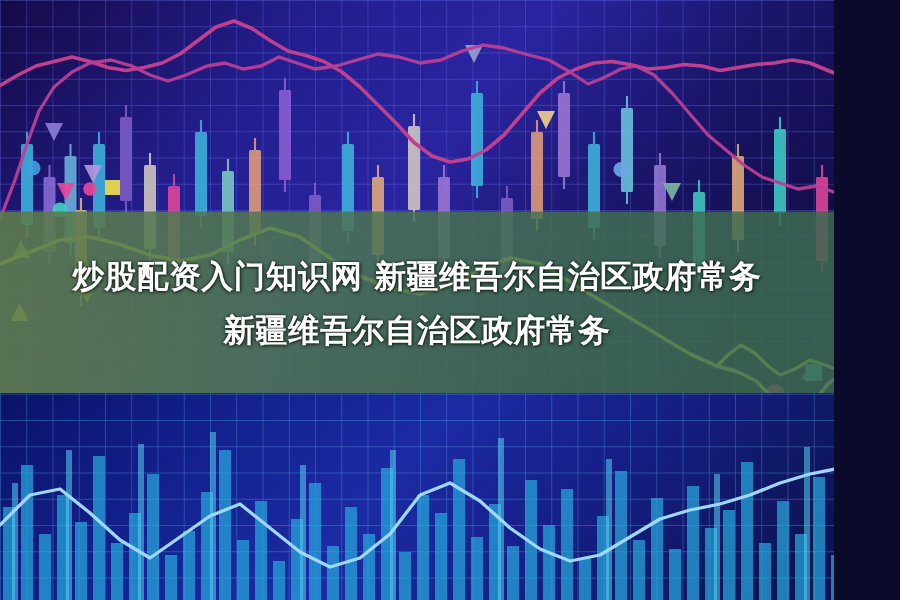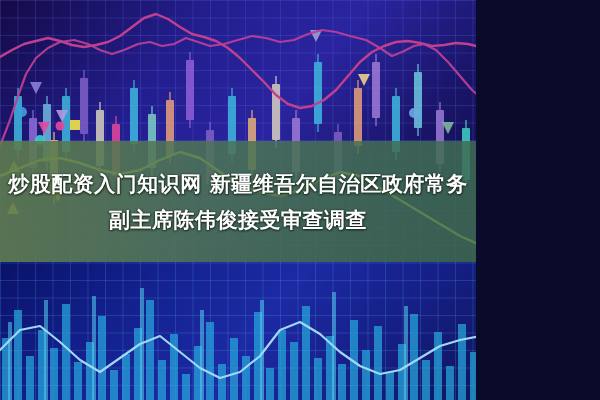--- a/index.html
+++ b/index.html
@@ -1,18 +1,18 @@
 <!DOCTYPE html>
 <html><head>
 <meta charset="utf-8">
 <style>
   html,body{margin:0;padding:0;background:#0a0a2a;}
   #stage{
     position:relative;
-    width:476px;height:400px;
+    width:556px;height:400px;
     overflow:hidden;
     font-family:"DejaVu Sans","Liberation Sans",sans-serif;
     background:#0d0b35;
   }
   .layer{position:absolute;inset:0;}
   #bg-svg{display:block;width:600px;height:400px;}
 
   
   #headline-band{
     position:absolute;
@@ -269,16 +269,16 @@
              L340,352 L360,366 L380,374 L400,370 L420,358 L440,346 L460,340 L480,336
              L500,330 L520,322 L540,316 L560,312 L580,308 L600,306"></path>
       </g>
 
       <rect x="0" y="0" width="600" height="400" fill="none"></rect>
     </svg>
   </div>
 
   <div id="headline-band">
     <div id="headline-line-1" class="headline-line">炒股配资入门知识网 新疆维吾尔自治区政府常务</div>
-    <div id="headline-line-2" class="headline-line">副主席陈伟俊接受审查调查</div>
+    <div id="headline-line-2" class="headline-line">新疆维吾尔自治区政府常务</div>
   </div>
 
 </div>
 
 </body></html>

